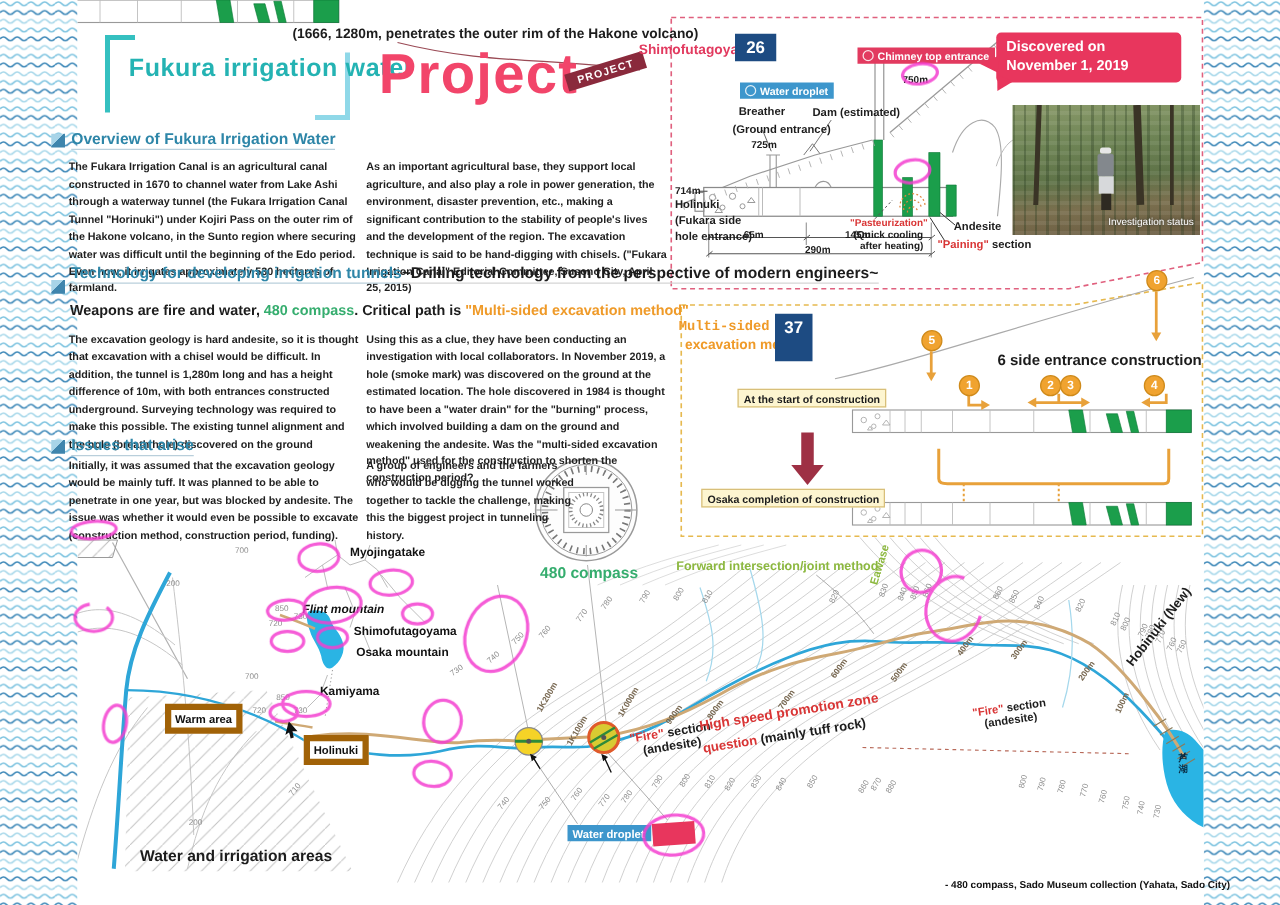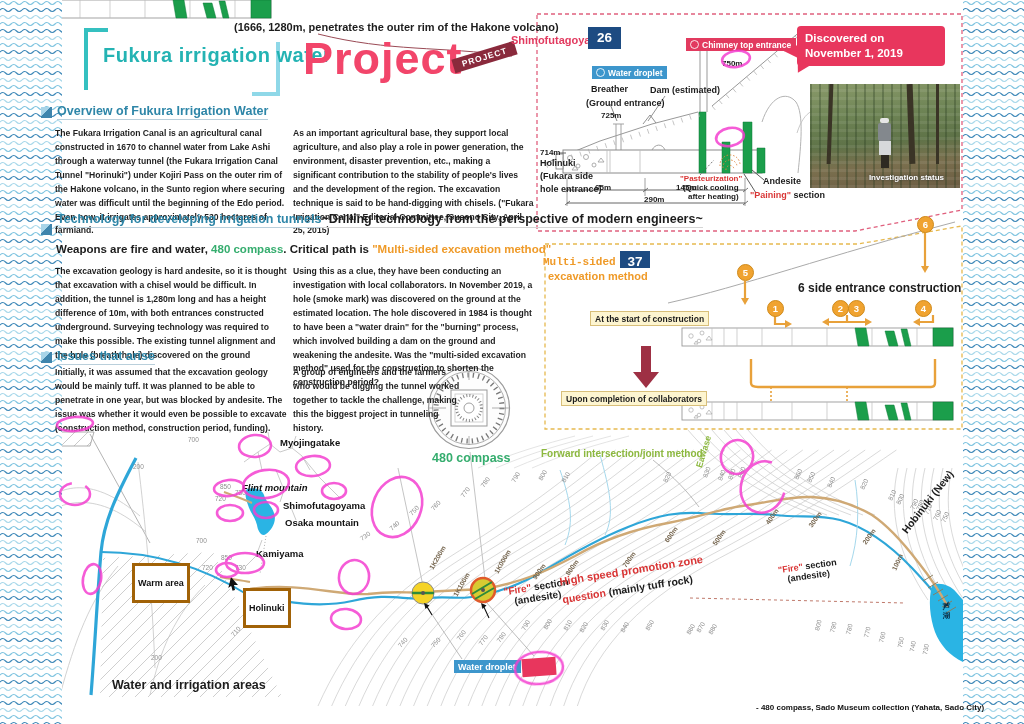--- a/index.html
+++ b/index.html
@@ -27,26 +27,26 @@
   .redlabel{background:#e23a5f;} .bluelabel{background:#3d96cc;}
   .circ{width:7px;height:7px;border:1.2px solid rgba(255,255,255,.85);border-radius:50%;display:inline-block;}
   .bubble1{position:absolute;left:618px;top:22px;width:80px;height:40px;background:#fff;border:1.6px solid #58a8d8;border-radius:10px;display:flex;flex-direction:column;justify-content:center;padding-left:9px;font-weight:bold;font-size:10.5px;color:#222;z-index:10;line-height:1.35;}
   .bubble1::after{content:"";position:absolute;left:15px;bottom:-9px;width:12px;height:12px;background:#fff;border-bottom:1.6px solid #58a8d8;border-left:1.6px solid #58a8d8;transform:rotate(-25deg) skewX(-18deg);}
   .bubble2{position:absolute;left:797px;top:26px;width:132px;background:#e8365d;color:#fff;border-radius:4px;padding:5px 8px;font-weight:bold;font-size:11.5px;line-height:1.3;z-index:10;}
   .bubble2::before{content:"";position:absolute;left:-13px;top:17px;border-top:9px solid transparent;border-bottom:5px solid transparent;border-right:15px solid #e8365d;transform:rotate(8deg);}
   .bubble2::after{content:"";position:absolute;left:-2px;bottom:-8px;border-left:5px solid transparent;border-right:9px solid transparent;border-top:12px solid #e8365d;transform:rotate(22deg);}
   .ylabel{position:absolute;background:#fdf5d0;border:1px solid #d8bf7a;color:#1c1c1c;font-weight:bold;font-size:8.5px;padding:1.5px 4px;z-index:10;white-space:nowrap;}
   .numc{position:absolute;width:15px;height:15px;border-radius:50%;background:#f0a330;border:1px solid #cf8a1a;color:#fff;font-weight:bold;font-size:9.5px;text-align:center;line-height:15px;z-index:10;}
   .mapname{position:absolute;font-weight:bold;font-size:9.5px;color:#111;white-space:nowrap;z-index:10;}
-  .boxlabel{position:absolute;background:#fff;border:3px solid #a16207;font-weight:bold;font-size:9px;padding:12px 3px;color:#111;z-index:10;white-space:nowrap;}
+  .boxlabel{position:absolute;background:#fff;border:5px solid #a16207;font-weight:bold;font-size:9px;padding:2px 3px;color:#111;z-index:10;white-space:nowrap;}
   .photo{position:absolute;left:810px;top:84px;width:150px;height:104px;z-index:10;overflow:hidden;
     background:linear-gradient(175deg,#8a9a6a 0%,#6e8455 30%,#5f7348 55%,#7a6f4e 75%,#6b5c42 100%);}
   .photo .tex{position:absolute;inset:0;background:repeating-linear-gradient(90deg,rgba(35,55,28,.30) 0 2px,transparent 2px 9px),repeating-linear-gradient(0deg,rgba(255,255,255,.07) 0 3px,transparent 3px 8px);}
   .trunk{position:absolute;background:#3a3426;width:4px;top:0;bottom:24px;}
-  .photo-cap{position:absolute;right:16px;bottom:6px;color:#fff;font-weight:bold;font-size:8px;text-shadow:0 0 2px #333;}
+  .photo-cap{position:absolute;right:5px;bottom:6px;color:#fff;font-weight:normal;font-size:8px;text-shadow:0 0 2px #333;}
   .person{position:absolute;left:64px;top:34px;width:22px;height:52px;}
   .person .hat{position:absolute;left:6px;top:0;width:9px;height:5px;background:#e6e6e6;border-radius:2px;}
   .person .body{position:absolute;left:4px;top:5px;width:13px;height:18px;background:#83888d;border-radius:2px;}
   .person .skirt{position:absolute;left:5px;top:23px;width:12px;height:14px;background:#d7d9db;}
   .person .legs{position:absolute;left:7px;top:37px;width:8px;height:13px;background:#2e2a22;}
   .refbox{position:absolute;left:752px;top:662px;width:206px;border:1.2px solid #222;padding:5px 5px 3px;z-index:10;background:rgba(255,255,255,.85);}
   .refbox .rtitle{position:absolute;top:-8px;left:10px;background:#fff;padding:0 5px;font-weight:bold;font-size:10px;color:#111;}
   .refline{font-size:8px;font-weight:bold;color:#111;line-height:1.5;}
   .refline2{position:absolute;left:756px;top:703px;font-size:8px;font-weight:bold;color:#111;z-index:10;white-space:nowrap;}
   .clab{font-size:6.5px;fill:#8f8f8f;}
@@ -440,24 +440,24 @@
         <div class="hat"></div>
         <div class="body"></div>
         <div class="skirt"></div>
         <div class="legs"></div>
       </div>
     <span class="photo-cap">Investigation status</span>
   </div>
 
   <span class="lbl b orange" style="left:543px;top:256px;font-size:11px;font-family:Liberation Mono, monospace;">Multi-sided</span>
   <span class="lbl b orange" style="left:548px;top:270px;font-size:11px;">excavation method</span>
-  <div class="badge" style="left:620px;top:251px;width:30px;height:17px;line-height:22px;">37</div>
+  <div class="badge" style="left:620px;top:251px;width:30px;height:38px;line-height:22px;">37</div>
   <span class="lbl b" style="left:798px;top:281px;font-size:12px;">6 side entrance construction</span>
   <div class="ylabel" style="left:590px;top:311px;">At the start of construction</div>
-  <div class="ylabel" style="left:561px;top:391px;">Upon completion of collaborators</div>
+  <div class="ylabel" style="left:561px;top:391px;">Osaka completion of construction</div>
   <div class="numc" style="left:767px;top:300px;">1</div>
   <div class="numc" style="left:832px;top:300px;">2</div>
   <div class="numc" style="left:848px;top:300px;">3</div>
   <div class="numc" style="left:915px;top:300px;">4</div>
   <div class="numc" style="left:737px;top:264px;">5</div>
   <div class="numc" style="left:917px;top:216px;">6</div>
 
   <span class="mapname" style="left:280px;top:437px;">Myojingatake</span>
   <span class="mapname" style="left:242px;top:482px;font-style:italic;">Flint mountain</span>
   <span class="mapname" style="left:283px;top:500px;">Shimofutagoyama</span>

